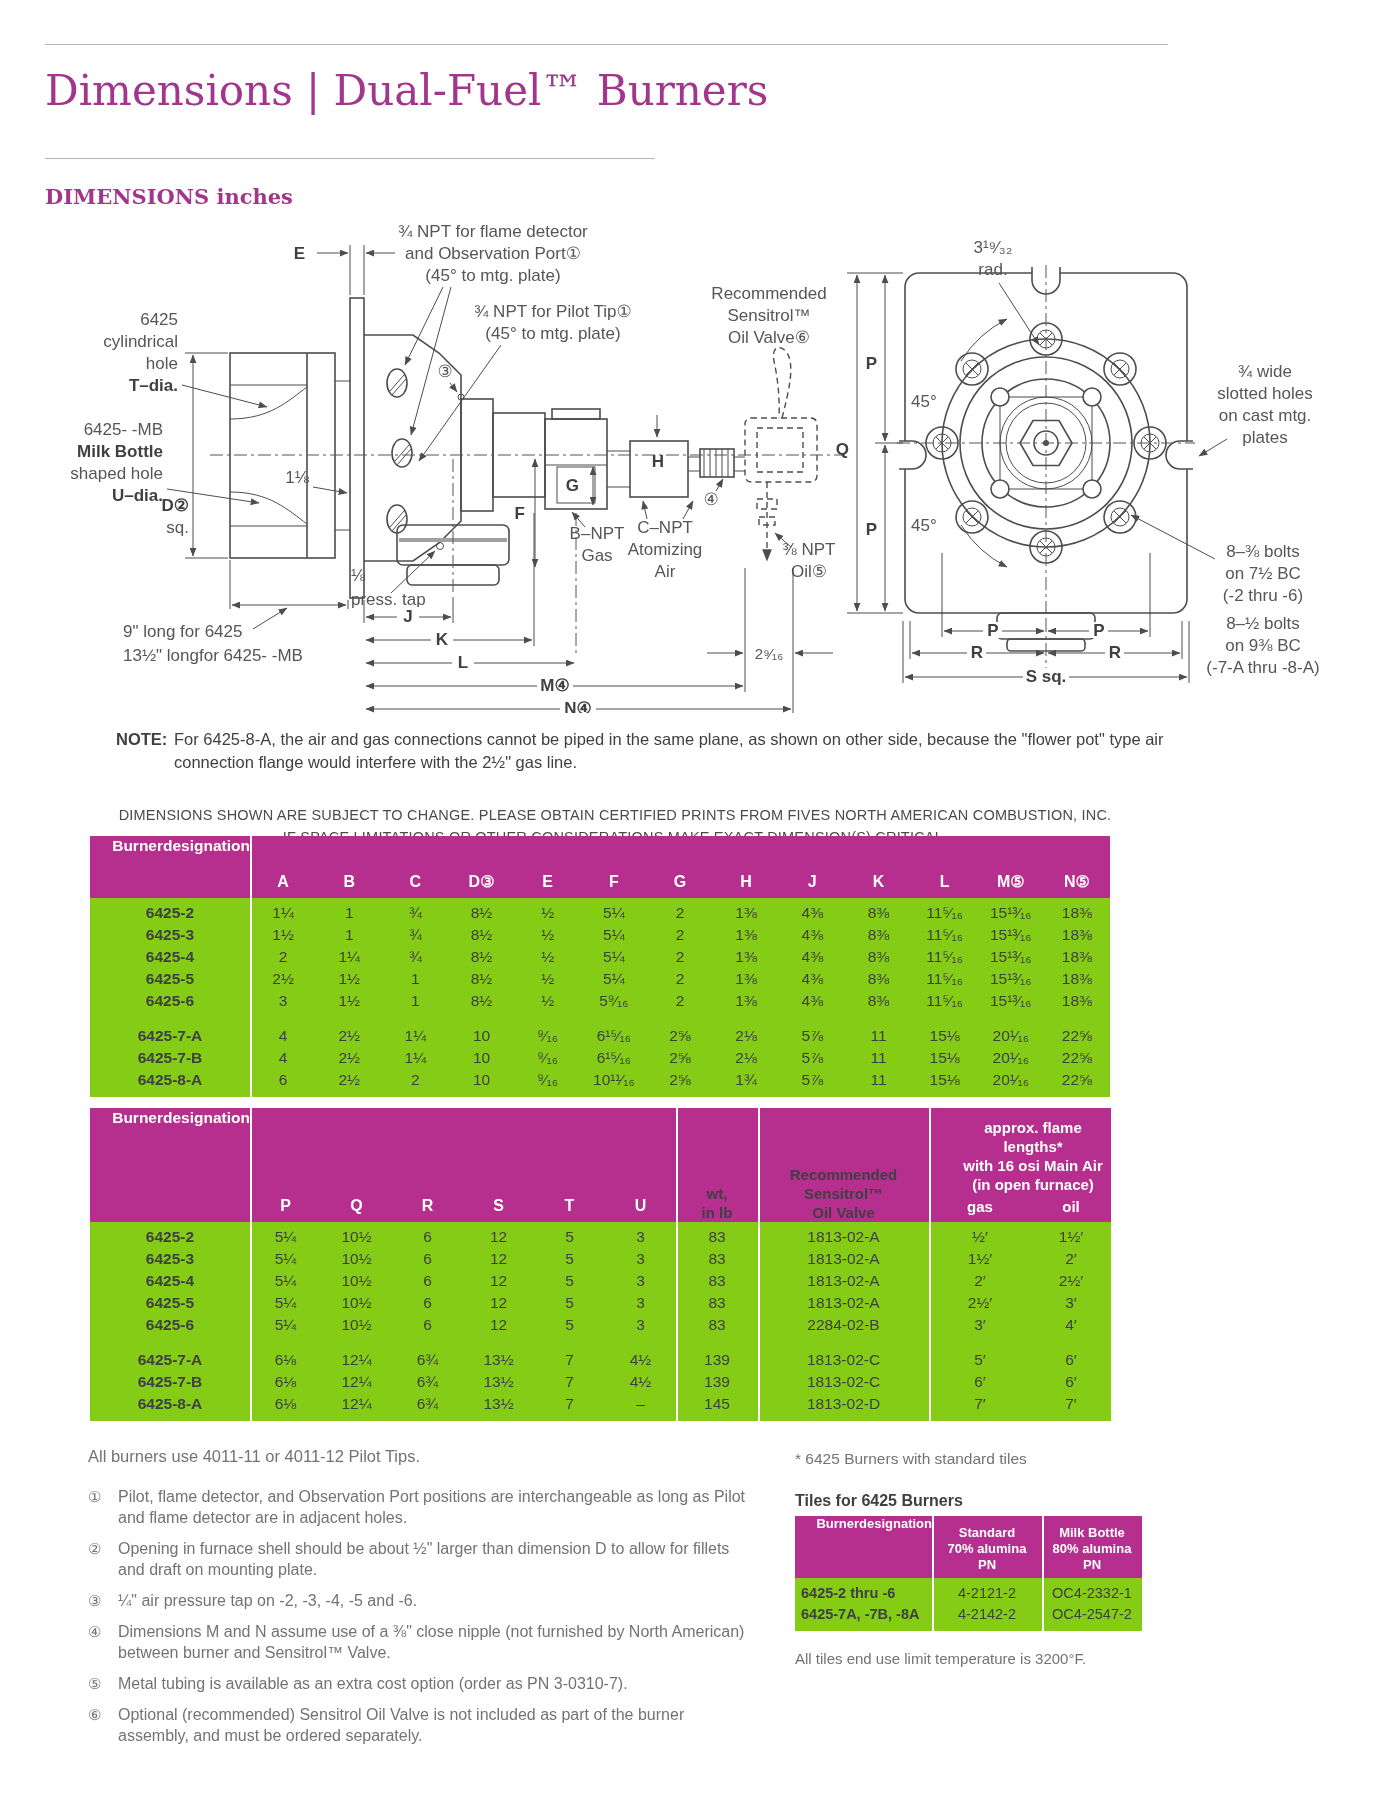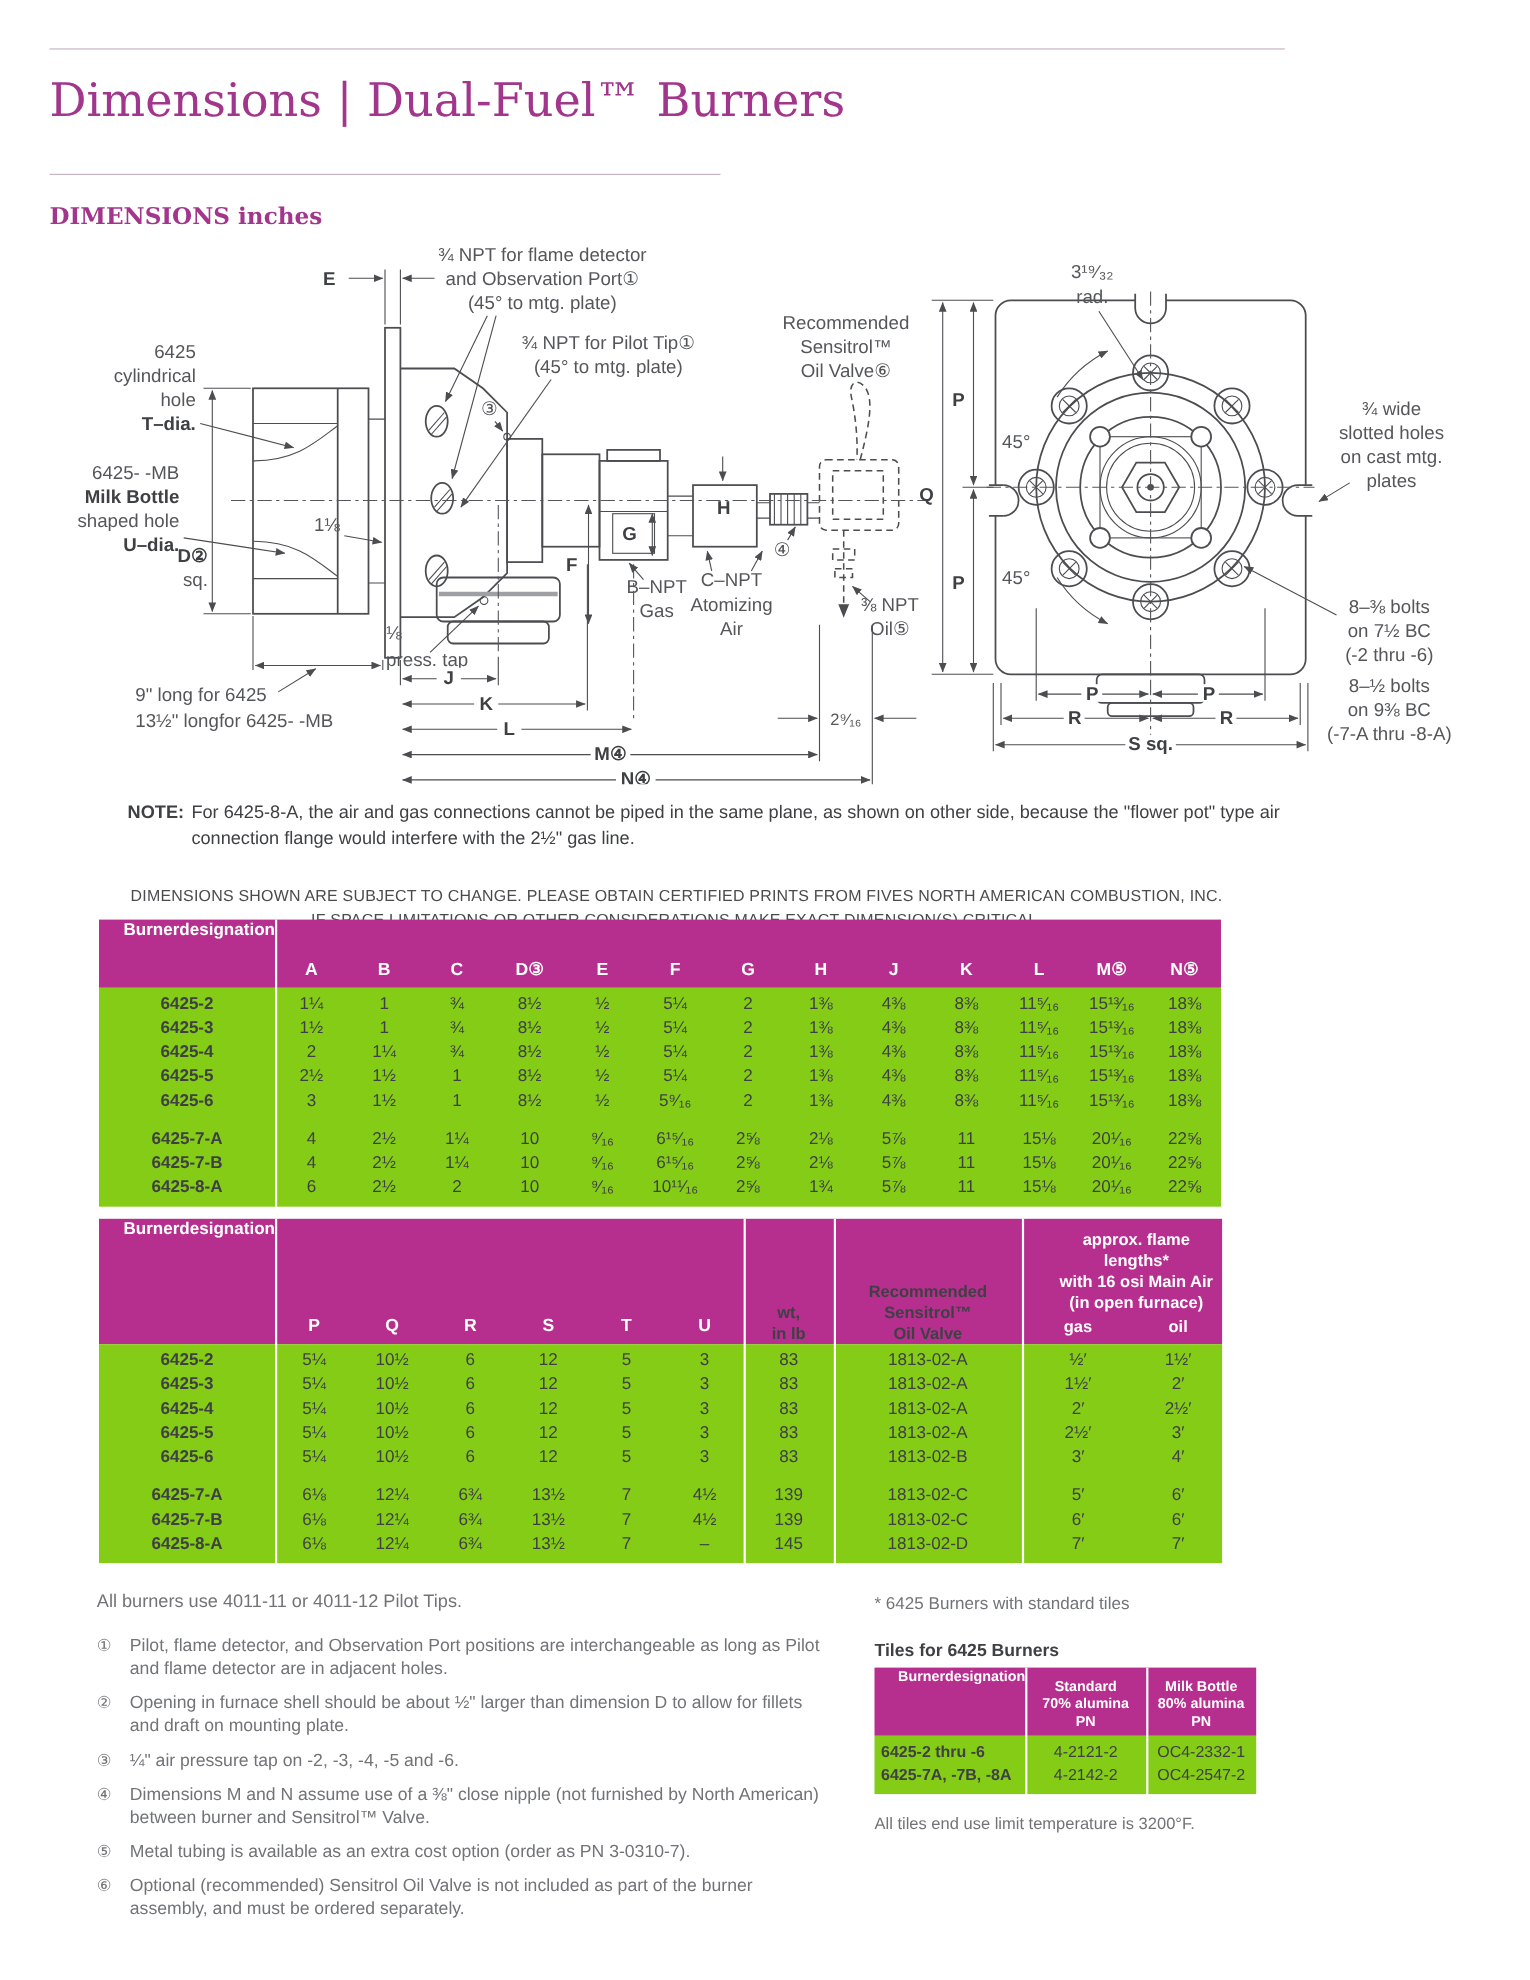--- a/index.html
+++ b/index.html
@@ -617,21 +617,21 @@
 
         <div class="trow t2cols">
           <div class="c0">6425-6</div>
           <div class="cv">5¼</div>
           <div class="cv">10½</div>
           <div class="cv">6</div>
           <div class="cv">12</div>
           <div class="cv">5</div>
           <div class="cv">3</div>
           <div class="cv">83</div>
-          <div class="cv">1813-02-B</div>
+          <div class="cv">2284-02-B</div>
           <div class="cv">3′</div>
           <div class="cv">4′</div>
         </div>
       </div>
       <div class="rowgap"></div>
       <div>
         <div class="trow t2cols">
           <div class="c0">6425-7-A</div>
           <div class="cv">6⅛</div>
           <div class="cv">12¼</div>

